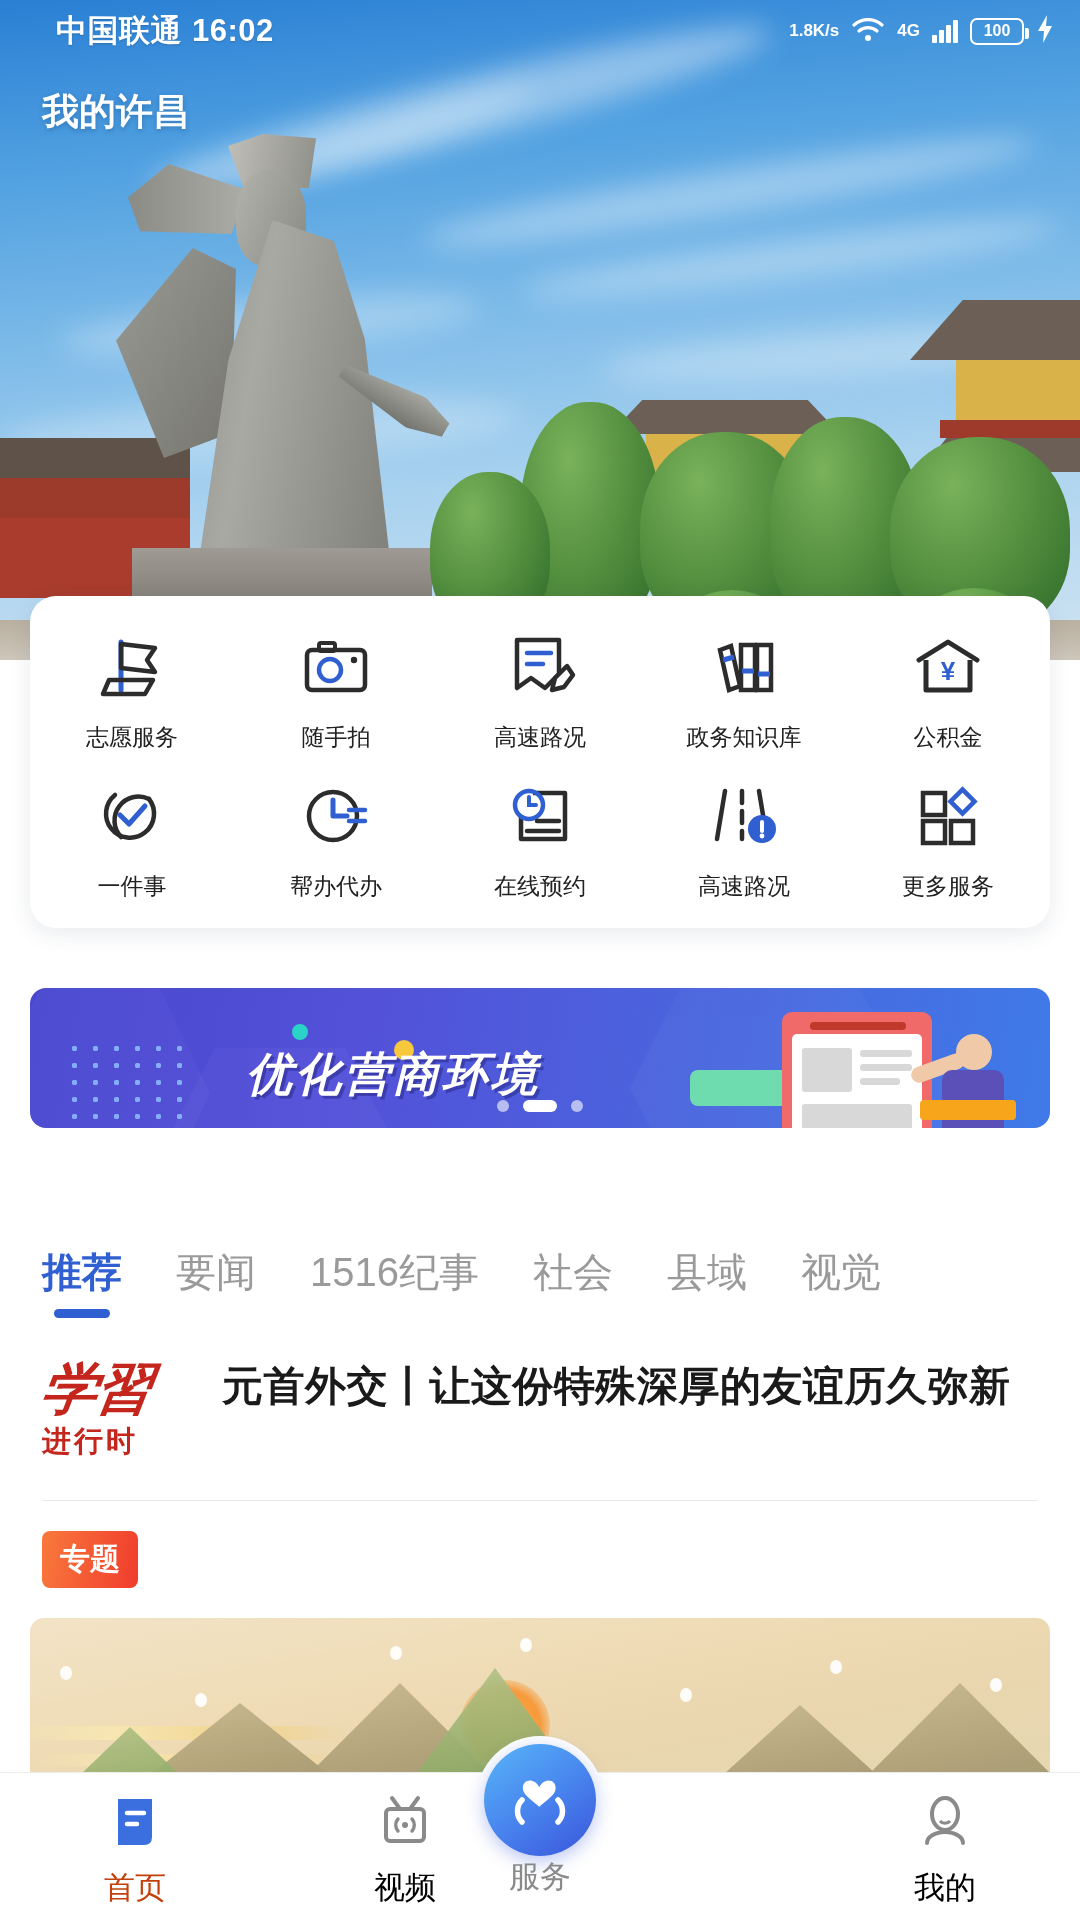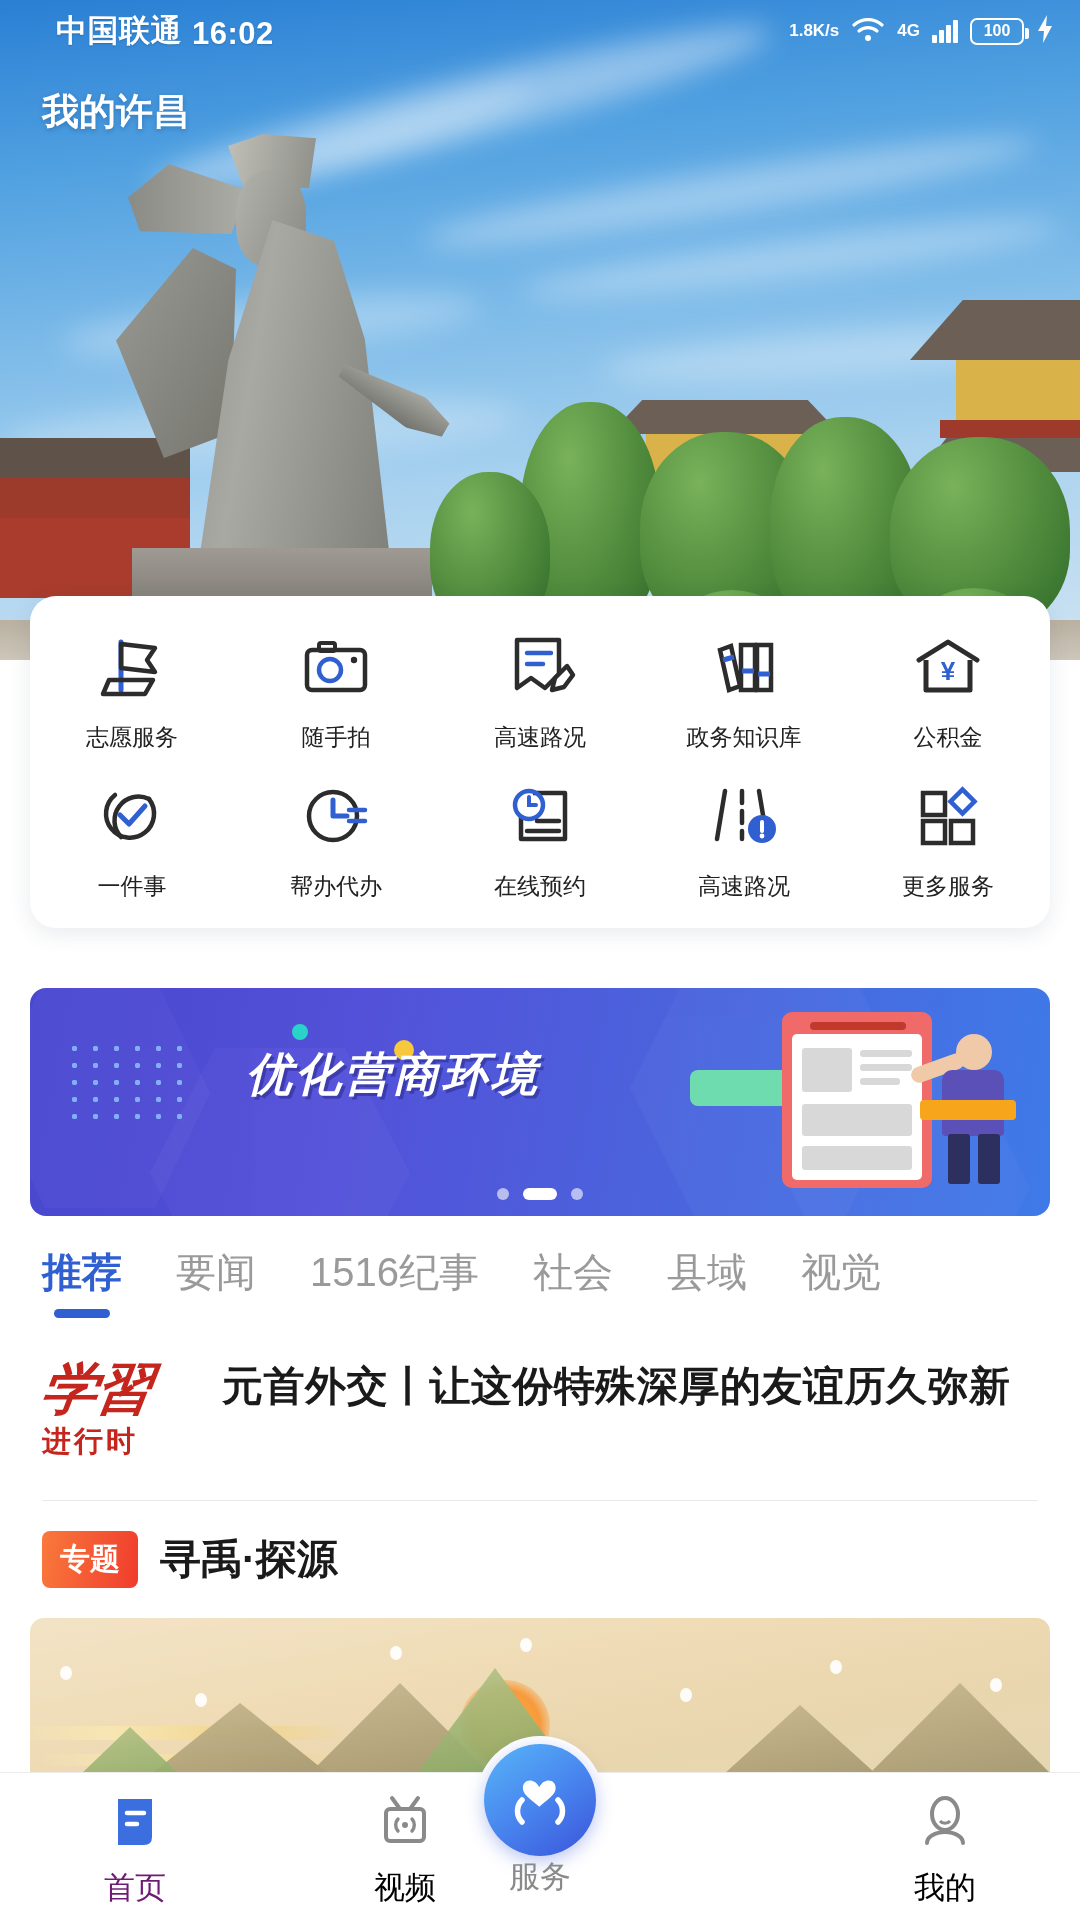--- a/index.html
+++ b/index.html
@@ -63,21 +63,21 @@
     clip-path:polygon(0% 32%,72% 0%,100% 30%,100% 72%,70% 100%,0% 70%); }
   .st-base{ position:absolute; left:22px; top:418px; width:300px; height:60px;
     background:linear-gradient(#9f9b94,#817d76); }
   .st-plinth{ position:absolute; left:-18px; top:476px; width:380px; height:90px;
     background:linear-gradient(#c5c1b8,#a09c94); }
 
   
   .statusbar{ position:absolute; left:0; top:0; width:1080px; height:62px;
     display:flex; align-items:center; justify-content:space-between;
     padding:0 26px 0 56px; color:#fff; z-index:30; }
-  .sb-left{ display:flex; align-items:flex-end; gap:10px;
+  .sb-left{ display:flex; align-items:center; gap:10px;
     font-size:31px; font-weight:600; letter-spacing:.5px;
     text-shadow:0 1px 2px rgba(0,0,0,.18); }
   .sb-right{ display:flex; align-items:center; gap:12px; }
   .netspeed{ display:flex; flex-direction:row; align-items:center;
     font-size:17px; line-height:18px; font-weight:600; }
   .sig{ display:flex; align-items:flex-end; gap:2px; height:24px; }
   .sig i{ display:block; width:5px; background:#fff; border-radius:1px; }
   .sig i:nth-child(1){height:8px}  .sig i:nth-child(2){height:13px}
   .sig i:nth-child(3){height:18px} .sig i:nth-child(4){height:23px}
   .batt{ width:54px; height:27px; border:2.5px solid #fff; border-radius:7px;
@@ -102,21 +102,21 @@
   .card{ position:absolute; left:30px; top:596px; width:1020px;
     background:#fff; border-radius:26px; padding:34px 0 26px;
     box-shadow:0 6px 22px rgba(40,60,90,.10); z-index:20; }
   .grid{ display:flex; }
   .grid2{ display:flex; margin-top:26px; }
   .cell{ flex:1; display:flex; flex-direction:column; align-items:center; gap:18px; }
   .cell .lbl{ font-size:23px; color:#222; white-space:nowrap; }
   .ico{ width:74px; height:74px; display:flex; align-items:center; justify-content:center; }
 
   
-  .promo{ position:absolute; left:30px; top:988px; width:1020px; height:228px;
+  .promo{ position:absolute; left:30px; top:988px; width:1020px; height:140px;
     border-radius:16px; overflow:hidden; z-index:15;
     background:linear-gradient(100deg,#4a47cf 0%,#5350d8 30%,#4b63dd 62%,#3f7ae8 100%); }
   .promo .hexlayer{ position:absolute; inset:0; opacity:.30; }
   .hx{ position:absolute; background:rgba(255,255,255,.10);
        clip-path:polygon(25% 0,75% 0,100% 50%,75% 100%,25% 100%,0 50%); }
   .dots-mat{ position:absolute; left:34px; top:52px; width:124px; height:86px;
     background-image:radial-gradient(circle, rgba(140,190,255,.85) 2.6px, transparent 3px);
     background-size:21px 17px; }
   .promo-txt{ position:absolute; left:216px; top:58px; }
   .pt-line{ font-size:46px; font-weight:900; font-style:italic; color:#ffffff;
@@ -188,21 +188,21 @@
     background:rgba(255,255,255,.92); }
   .redmark{ position:absolute; left:470px; bottom:0; width:56px; height:78px;
     background:#cf2b24; clip-path:polygon(60% 0,100% 22%,40% 100%,0 74%); }
 
   
   .bottomnav{ position:absolute; left:0; bottom:0; width:1080px; height:148px;
     background:#fff; border-top:1px solid #ececec; display:flex; z-index:40; }
   .nav{ flex:1; display:flex; flex-direction:column; align-items:center;
     justify-content:center; gap:12px; padding-top:8px; }
   .nav .nlbl{ font-size:31px; color:#000000; }
-  .nav.active .nlbl{ color:#701a75; }
+  .nav.active .nlbl{ color:#c2410c; }
   .nav-center{ position:absolute; left:50%; transform:translateX(-50%);
     bottom:56px; width:128px; height:128px; border-radius:50%;
     background:#fff; display:flex; align-items:center; justify-content:center; z-index:45;}
   .fab{ width:112px; height:112px; border-radius:50%;
     background:linear-gradient(145deg,#58b5f7 0%,#4a8bf0 45%,#3a54db 100%);
     display:flex; align-items:center; justify-content:center;
     box-shadow:0 5px 18px rgba(58,90,220,.35); }
   .nav-center-lbl{ position:absolute; left:50%; transform:translateX(-50%);
     bottom:22px; font-size:31px; color:#8a8a8a; z-index:46; }
 </style>
@@ -498,21 +498,20 @@
       <div class="xx-top">学習</div>
       <div class="xx-bot">进行时</div>
     </div>
     <div class="news-title">元首外交丨让这份特殊深厚的友谊历久弥新</div>
   </div>
 
   <div class="divider"></div>
 
   <div class="topic-row">
     <span class="badge">专题</span>
-    <span class="topic-title">寻禹·探源</span>
   </div>
 
   <div class="topic-img">
     <div class="cloudline" style="left:-20px;top:108px;width:340px;"></div>
     <div class="cloudline" style="left:10px;top:136px;width:300px;height:12px;"></div>
     <div class="cloudline" style="left:-30px;top:160px;width:260px;height:10px;"></div>
     <div class="sun" style="left:430px;top:62px;"></div>
     <div class="mtn" style="left:60px;width:300px;height:120px;"></div>
     <div class="mtn" style="left:230px;width:280px;height:140px;"></div>
     <div class="mtn g" style="left:350px;width:230px;height:155px;"></div>

